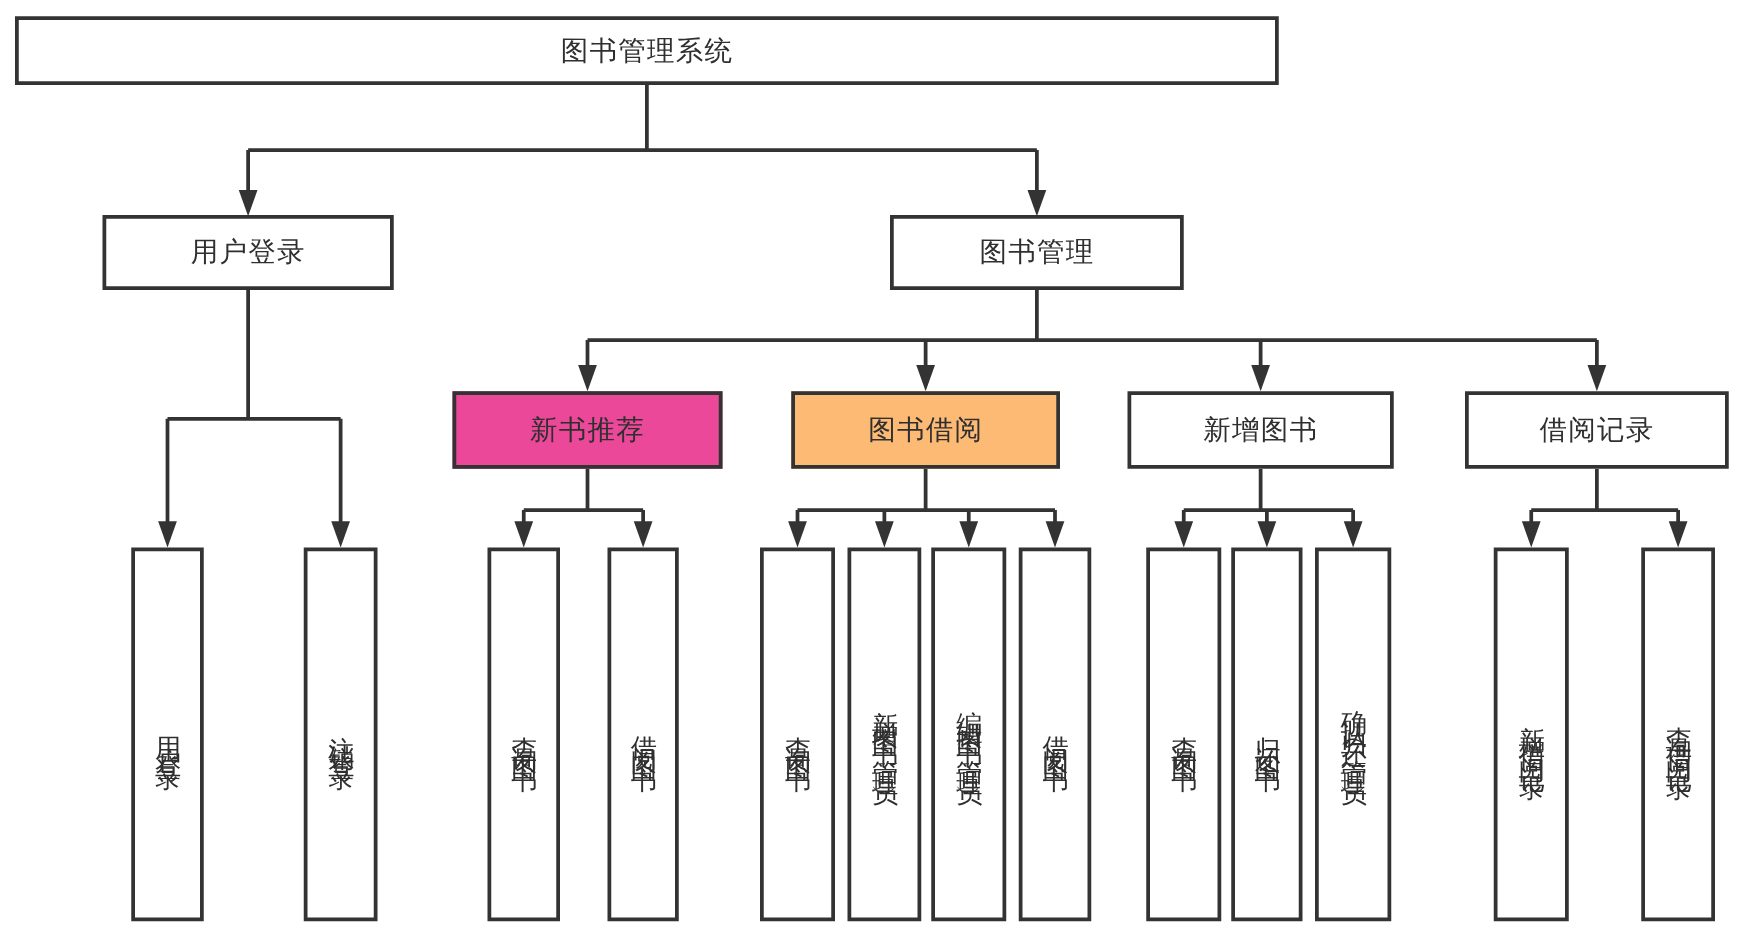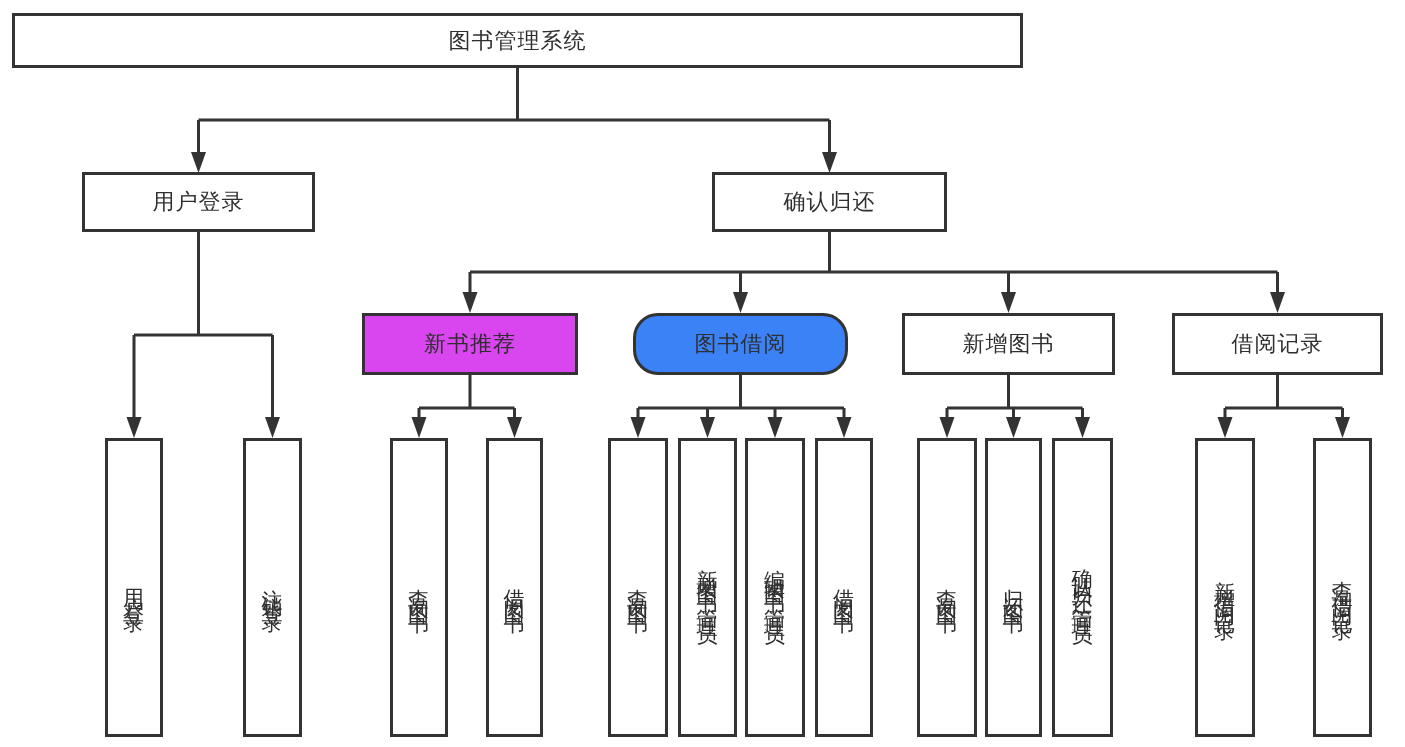--- a/index.html
+++ b/index.html
@@ -72,27 +72,27 @@
     </svg>
 
   <div class="box" style="left: 12px; top: 13px; width: 1011px; height: 55px; border-color: rgb(51, 51, 51); background: rgb(255, 255, 255); color: rgb(47, 47, 47);">
     <span class="h-label">图书管理系统</span>
   </div>
 
   <div class="box" style="left: 82px; top: 172px; width: 233px; height: 60px; border-color: rgb(51, 51, 51); background: rgb(255, 255, 255); color: rgb(47, 47, 47);">
     <span class="h-label">用户登录</span>
   </div>
   <div class="box" style="left: 712px; top: 172px; width: 235px; height: 60px; border-color: rgb(51, 51, 51); background: rgb(255, 255, 255); color: rgb(47, 47, 47);">
-    <span class="h-label">确认归还</span>
+    <span class="h-label">图书管理</span>
   </div>
 
-  <div class="box" style="left: 362px; top: 313px; width: 216px; height: 62px; border-color: rgb(51, 51, 51); background: #d946ef; color: rgb(47, 47, 47);">
+  <div class="box" style="left: 362px; top: 313px; width: 216px; height: 62px; border-color: rgb(51, 51, 51); background: #ec4899; color: rgb(47, 47, 47);">
     <span class="h-label">新书推荐</span>
   </div>
-  <div class="box" style="left: 633px; top: 313px; width: 215px; height: 62px; border-color: rgb(51, 51, 51); background: #3b82f6; color: rgb(47, 47, 47); border-radius: 25px;">
+  <div class="box" style="left: 633px; top: 313px; width: 215px; height: 62px; border-color: rgb(51, 51, 51); background: #fdba74; color: rgb(47, 47, 47);">
     <span class="h-label">图书借阅</span>
   </div>
   <div class="box" style="left: 902px; top: 313px; width: 213px; height: 62px; border-color: rgb(51, 51, 51); background: rgb(255, 255, 255); color: rgb(47, 47, 47);">
     <span class="h-label">新增图书</span>
   </div>
   <div class="box" style="left: 1172px; top: 313px; width: 211px; height: 62px; border-color: rgb(51, 51, 51); background: rgb(255, 255, 255); color: rgb(47, 47, 47);">
     <span class="h-label">借阅记录</span>
   </div>
 
   <div class="box" style="left: 105px; top: 438px; width: 58px; height: 299px; border-color: rgb(51, 51, 51); background: rgb(255, 255, 255); color: rgb(47, 47, 47);">

